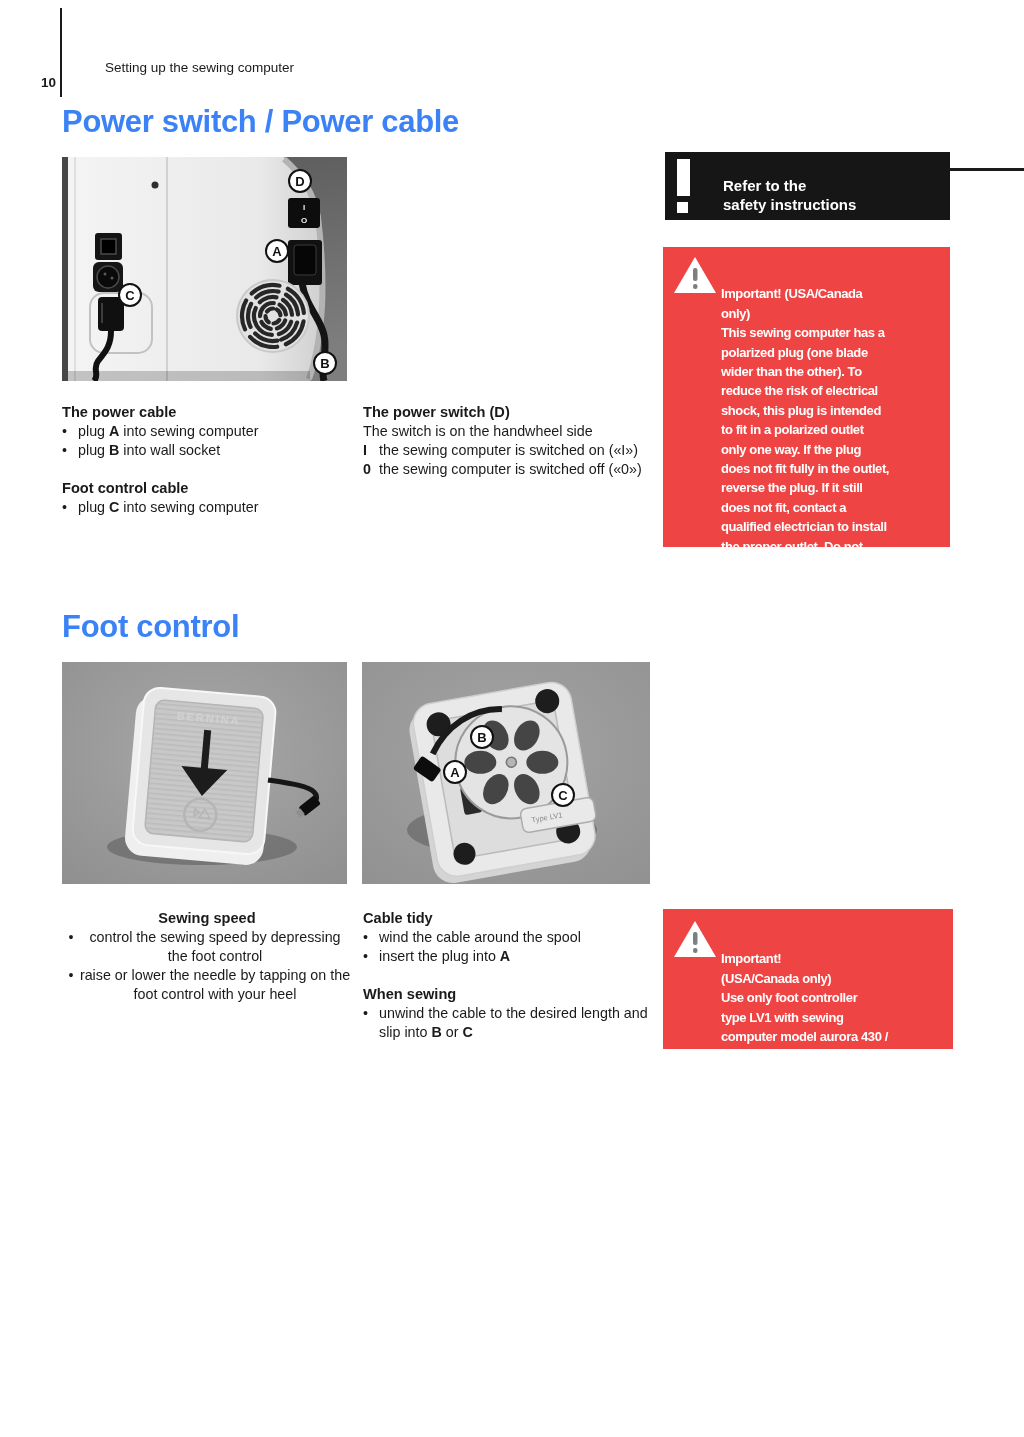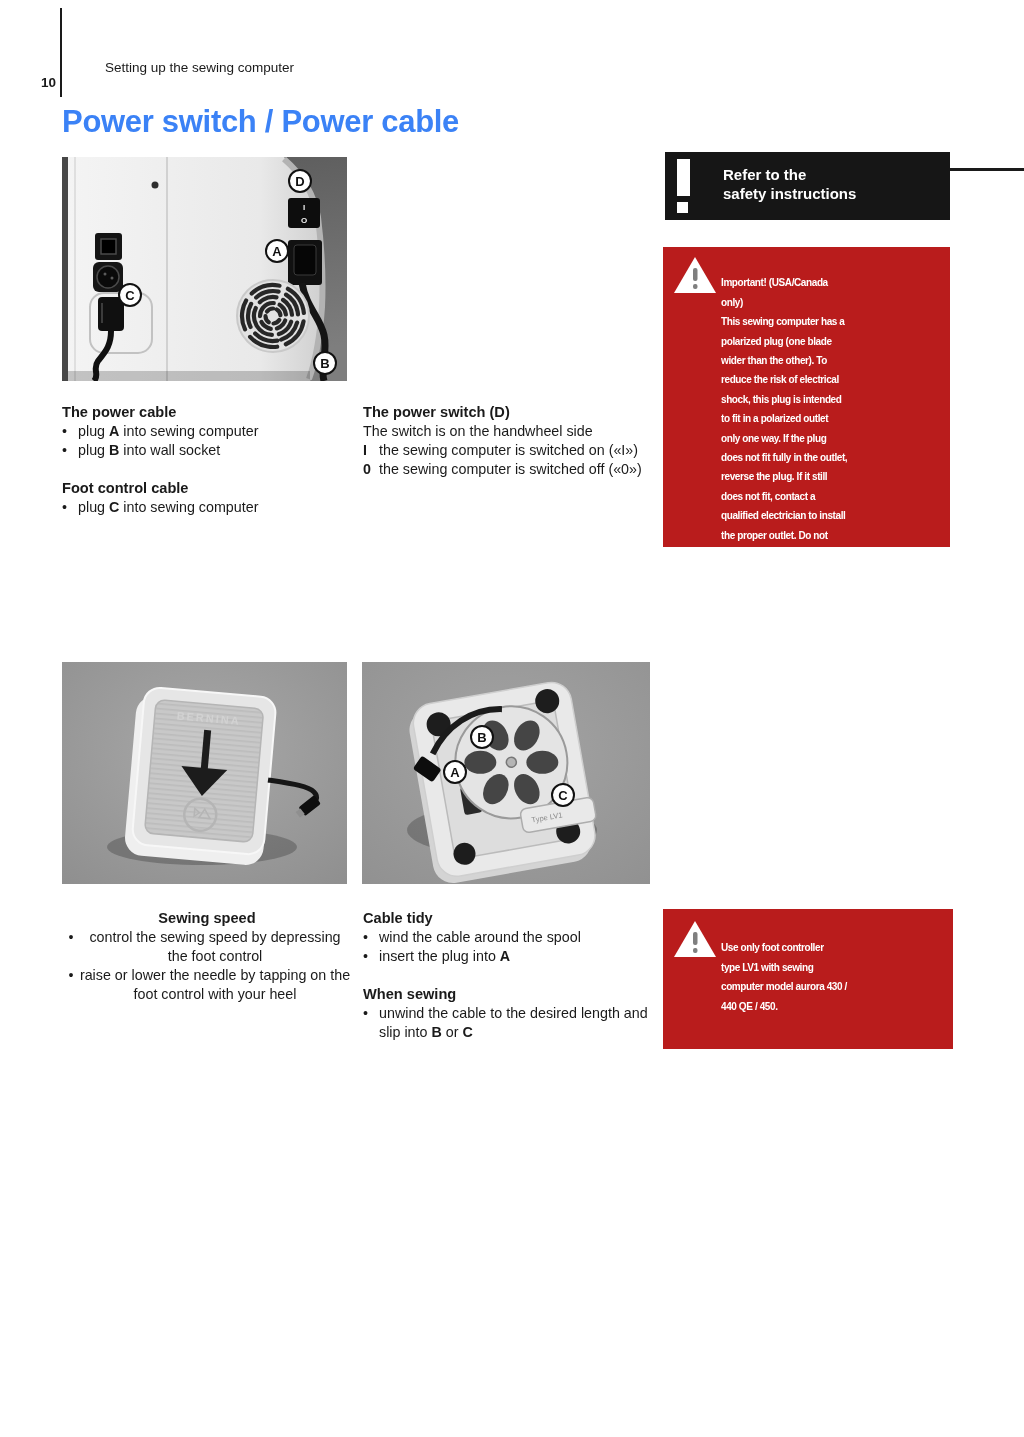--- a/index.html
+++ b/index.html
@@ -15,24 +15,24 @@
   .h1{font-size:31px;font-weight:bold;letter-spacing:-0.3px;color:#3b82f6;}
   
   .col{font-size:14.3px;line-height:19px;}
   .colhead{font-weight:bold;font-size:14.6px;}
   .bul{display:flex;margin:0;}
   .dot{width:16px;flex:0 0 16px;}
   .btxt{flex:1;}
   .gap{height:19px;}
   .staterow{display:flex;white-space:nowrap;}
   .skey{width:16px;flex:0 0 16px;font-weight:bold;}
-  .preline{white-space:pre-line;}
+  .preline{white-space:pre-line;margin-top:11px;}
   
   .blackbox{background:#161616;color:#fff;font-weight:bold;font-size:15px;line-height:19px;}
-  .graybox{background:#b91c1c;color:#fff;font-weight:bold;font-size:10px;line-height:19.4px;letter-spacing:-0.4px;text-decoration:underline;}
+  .graybox{background:#ef4444;color:#fff;font-weight:bold;font-size:13px;line-height:19.4px;letter-spacing:-0.4px;text-decoration:underline;}
   .gb-text{position:absolute;left:58px;right:7px;}
   .excl-bar{position:absolute;left:12px;top:7px;width:13px;height:37px;background:#fff;}
   .excl-dot{position:absolute;left:12px;top:50px;width:11px;height:11px;background:#fff;}
   .rule-right{background:#1a1a1a;}
 </style>
 </head>
 <body>
 
 <div class="page">
 
@@ -165,20 +165,21 @@
         <b class="skey">I</b>
         <span>the sewing computer is switched on («I»)</span>
       </div>
     <div class="staterow">
         <b class="skey">0</b>
         <span>the sewing computer is switched off («0»)</span>
       </div>
     <div class="gap"></div>
   </div>
 
+  <div class="abs h1" style="left:62px;top:609px;">Foot control</div>
 
   <svg class="abs" style="left:62px;top:662px;" width="285" height="222" viewBox="0 0 285 222" role="img">
     <defs>
       <radialGradient id="bgp1" cx="0.5" cy="0.4" r="0.9">
         <stop offset="0" stop-color="#a8a8a8"></stop>
           <stop offset="1" stop-color="#8b8b8b"></stop>
       </radialGradient>
       <pattern id="ridges" patternUnits="userSpaceOnUse" width="6" height="5">
         <rect width="6" height="5" fill="#c8c8c8"></rect>
         <rect width="6" height="1.6" fill="#bcbcbc"></rect>
@@ -298,20 +299,21 @@
       </div>
   </div>
 
   <div class="abs graybox" style="left:663px;top:909px;width:290px;height:140px;">
     <svg class="abs" style="left:10px;top:11px;" width="44" height="38" viewBox="0 0 44 38">
       <polygon points="22,1 43,37 1,37" fill="#ffffff"></polygon>
       <rect x="20" y="12" width="4.5" height="13" rx="2" fill="#7f7f7f"></rect>
       <rect x="20" y="28" width="4.5" height="5" rx="2" fill="#7f7f7f"></rect>
     </svg>
     <div class="gb-text preline" style="top:10px;">
-      <div>Use only foot controller
+      <div>Important!
+(USA/Canada only)</div><div>Use only foot controller
 type LV1 with sewing
 computer model aurora 430 /
 440 QE / 450.</div>
     </div>
   </div>
 
 </div>
 
 </body></html>

